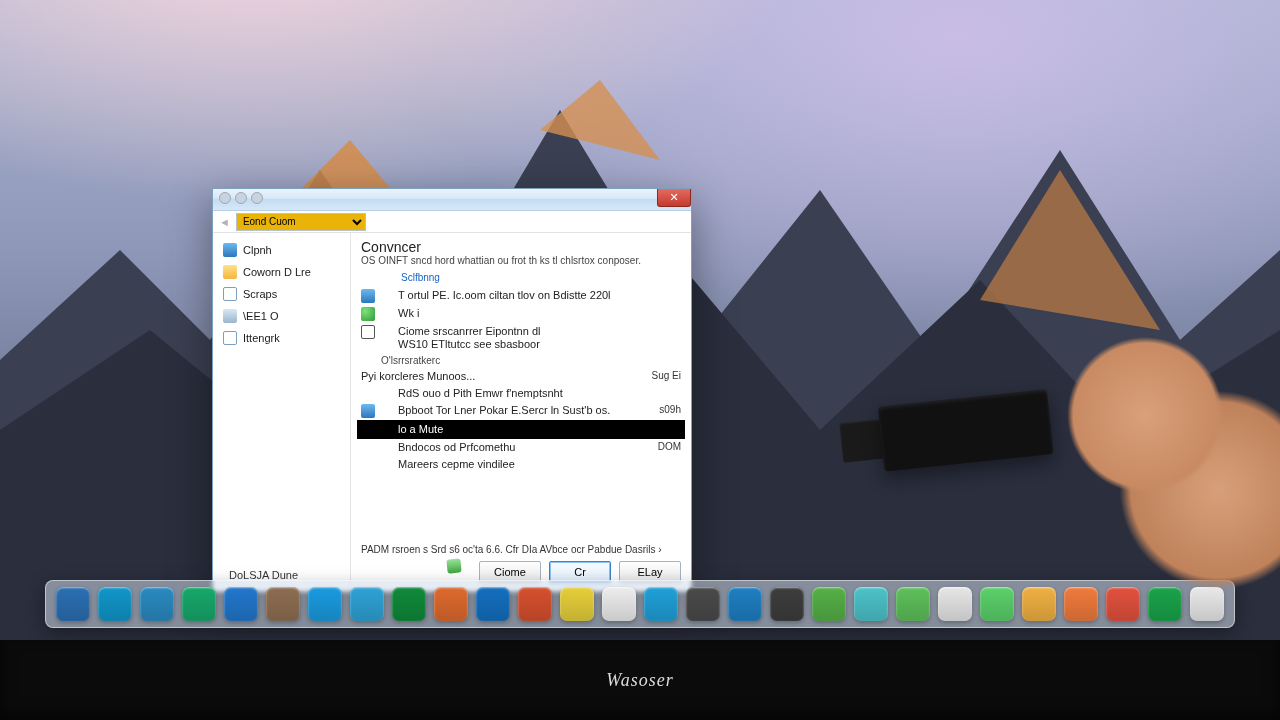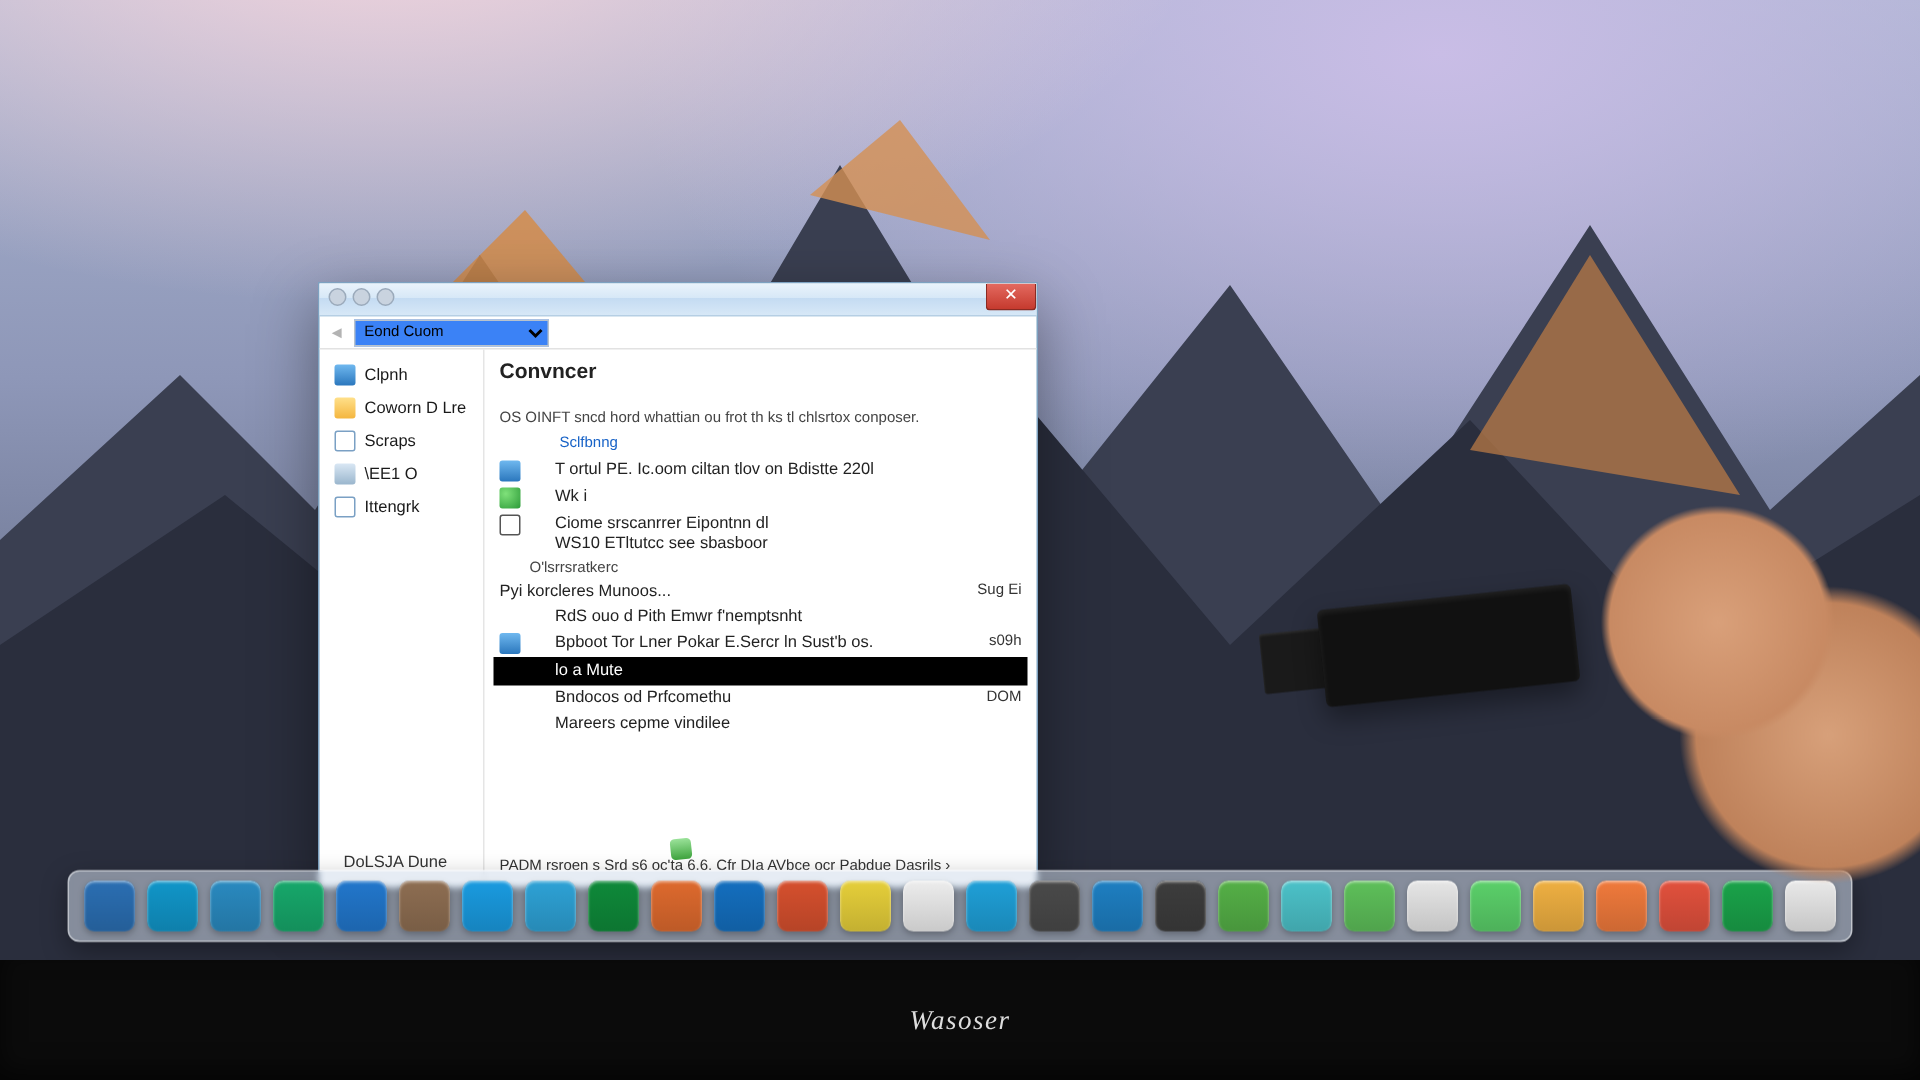--- a/index.html
+++ b/index.html
@@ -72,36 +72,36 @@
   .win .titlebar .closebtn{
     position:absolute; right:0; top:0; width:34px; height:18px;
     background:linear-gradient(#e46a60,#c53a2e); border:1px solid #8a2a22; border-top:none;
     border-radius:0 0 3px 3px; color:#fff; font-size:11px; line-height:16px; text-align:center;
   }
   .win .toolbar {
     height:22px; border-bottom:1px solid #e2e2e2; display:flex; align-items:center;
     padding:0 6px; gap:6px; color:#444;
   }
   .win .toolbar select{
-    flex:0 0 130px; height:18px; font-size:10px; border:1px solid #b8c2cc; background:#3b82f6; padding:0 2px;
+    flex:0 0 130px; height:18px; font-size:10px; border:1px solid #b8c2cc; background:#eab308; padding:0 2px;
   }
   .win .body { display:flex; height:calc(100% - 22px - 22px);}
-  .sidebar { width:110px; border-right:1px solid #e5e5e5; padding:6px 0;}
+  .sidebar { width:138px; border-right:1px solid #e5e5e5; padding:6px 0;}
   .sidebar .item{
     display:flex; align-items:center; gap:6px; padding:4px 10px; color:#1a1a1a; cursor:default;
   }
   .sidebar .item .ic{
     width:14px;height:14px;border-radius:2px;display:inline-block;
   }
   .sidebar .spacer{flex:1;}
   .sidebar .bottom{ padding:4px 10px; display:flex; align-items:center; gap:6px; color:#333;}
   .sidebar-col{display:flex;flex-direction:column;height:100%;}
 
   .content { flex:1; padding:6px 10px 8px 10px; display:flex; flex-direction:column; }
-  .content h2{ font-size:14px; font-weight:700; margin-bottom:18px;}
+  .content h2{ font-size:14px; font-weight:400; margin-bottom:0;}
   .content .sub{ color:#444; font-size:10px; margin-bottom:6px;}
   .content .link{ color:#1863c7; font-size:10px; margin-bottom:4px; cursor:pointer;margin-left:40px;}
   .row{ display:flex; align-items:flex-start; gap:23px; padding:2px 0;}
   .row .ic{ width:14px;height:14px; display:inline-block; border-radius:2px;}
   .row .tx{ flex:1; line-height:13px; }
   .row .sz{ width:46px; text-align:right; color:#333; font-size:10px;}
   .row.sel{ background:#000000; color:#fff; padding:3px 4px; margin:0 -4px; }
   .content .foot{ margin-top:auto; font-size:10px; color:#333; padding-top:8px; border-top:0; }
   .buttons{ display:flex; gap:8px; justify-content:flex-end; padding-top:6px;}
   .buttons button{
@@ -230,20 +230,25 @@
         <span class="tx">Bndocos od Prfcomethu</span>
         <span class="sz">DOM</span>
       </div>
       <div class="row">
         <span style="width:14px"></span>
         <span class="tx">Mareers cepme vindilee</span>
       </div>
 
       <div class="foot">
         <span>PADM rsroen s Srd s6 oc'ta 6.6. Cfr DIa AVbce ocr Pabdue Dasrils</span> <span>›</span>
+      </div>
+      <div class="buttons">
+        <button>Ciome</button>
+        <button class="primary">Cr</button>
+        <button>ELay</button>
       </div>
     </div>
   </div>
 </div>
 
 <div class="dock" id="dock">
     <div class="app" style="background: linear-gradient(rgb(43, 111, 179), rgba(0, 0, 0, 0.15)), rgb(43, 111, 179);"></div>
     <div class="app" style="background: linear-gradient(rgb(17, 150, 201), rgba(0, 0, 0, 0.15)), rgb(17, 150, 201);"></div>
     <div class="app" style="background: linear-gradient(rgb(42, 138, 192), rgba(0, 0, 0, 0.15)), rgb(42, 138, 192);"></div>
     <div class="app" style="background: linear-gradient(rgb(23, 168, 107), rgba(0, 0, 0, 0.15)), rgb(23, 168, 107);"></div>

